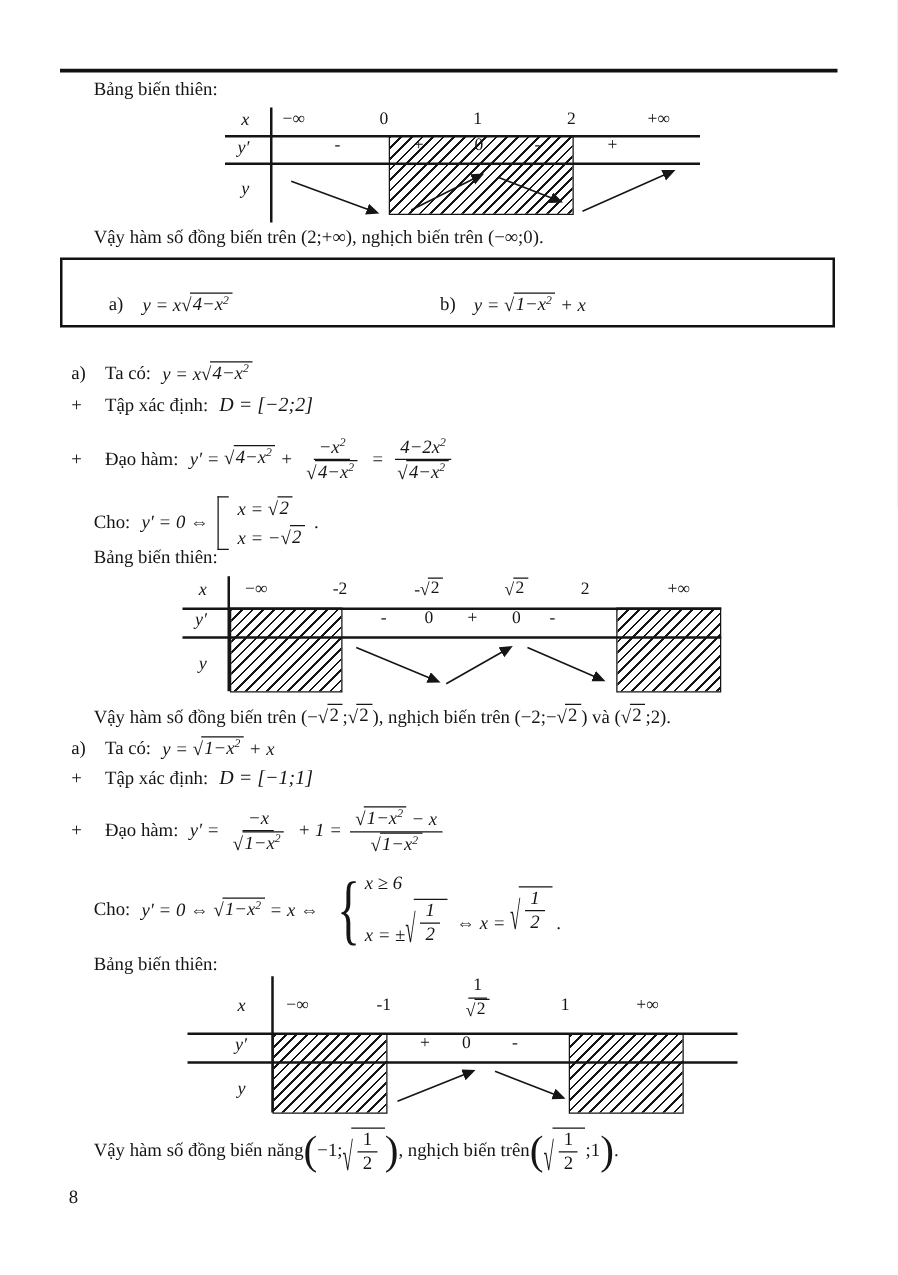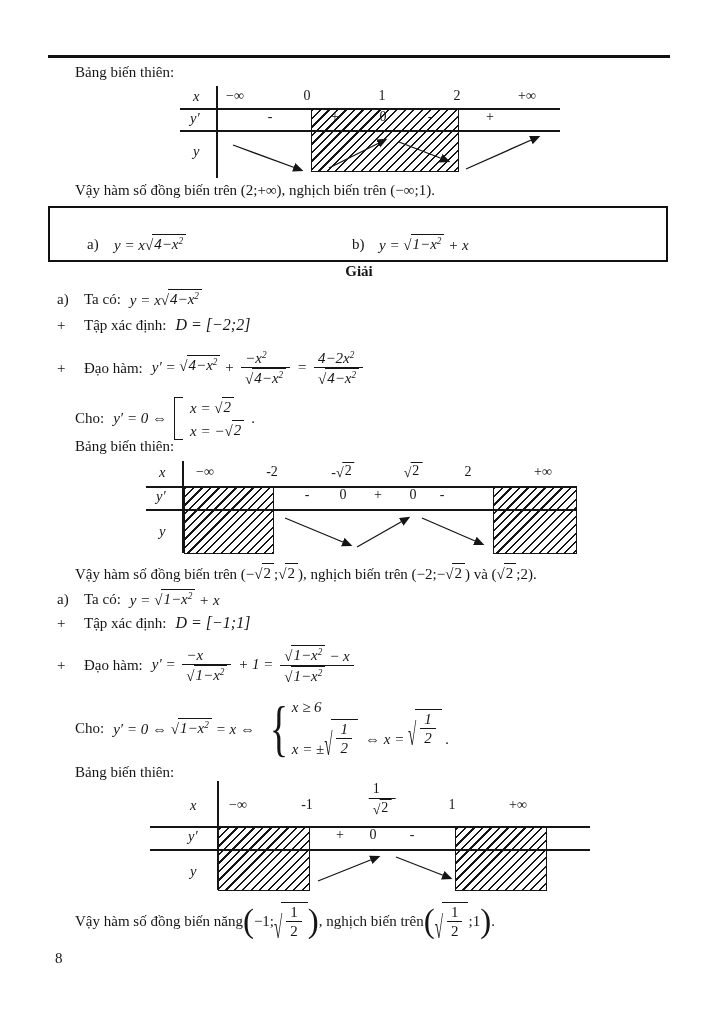--- a/index.html
+++ b/index.html
@@ -16,21 +16,21 @@
   .hdr{position:absolute;left:48px;top:30px;width:622px;text-align:center;font-weight:bold;font-style:italic;font-size:15.5px;}
   .hdr-rule{position:absolute;left:48px;top:55px;width:622px;height:2.6px;background:#111;}
   
   .exbox{position:absolute;left:48px;top:206px;width:616px;height:52px;border:2.2px solid #111;}
   
   sup{font-size:0.62em;line-height:0;vertical-align:0.55em;}
   .sq{display:inline-flex;align-items:flex-end;white-space:nowrap;}
   .rad{line-height:1;margin-right:-1px;}
   .sq.tw .rad{transform:scaleY(2.1);transform-origin:50% 72%;}
   .vin{display:inline-block;border-top:1.3px solid #151515;padding:0 3px 0 2px;line-height:1.2;}
-  .frac{display:inline-flex;flex-direction:column;vertical-align:middle;margin:0 3px;line-height:1.2;}
+  .frac{display:inline-flex;flex-direction:column;align-items:center;vertical-align:middle;margin:0 3px;line-height:1.2;}
   .frac .num{border-bottom:1.3px solid #151515;padding:0 4px;}
   .frac .den{padding:0 4px;}
   .bw{display:inline-flex;align-items:center;}
   .bp{font-size:2.2em;line-height:0;font-weight:300;}
   .cases{display:inline-flex;align-items:center;margin:0 7px;}
   .sqb{align-self:stretch;width:8px;border:1.8px solid #151515;border-right:none;margin-right:7px;}
   .ccol{display:inline-flex;flex-direction:column;gap:3px;align-items:flex-start;}
   .curly{font-size:62px;line-height:0;font-weight:400;transform:scaleX(0.62);margin:0 -2px 0 2px;}
   
   .vt{position:absolute;font-size:14px;}
@@ -80,43 +80,40 @@
         </defs>
       <line x1="53" y1="59" x2="121" y2="84" stroke="#151515" stroke-width="1.3" marker-end="url(#ah1)"></line>
       <line x1="149" y1="82" x2="205" y2="54" stroke="#151515" stroke-width="1.3" marker-end="url(#ah1)"></line>
       <line x1="219" y1="56" x2="268" y2="75" stroke="#151515" stroke-width="1.3" marker-end="url(#ah1)"></line>
       <line x1="286" y1="83" x2="358" y2="51" stroke="#151515" stroke-width="1.3" marker-end="url(#ah1)"></line>
     </svg>
     <div class="hatch" style="left:131px;top:22px;width:146px;height:62px;"></div>
   </div>
 
   <div class="ln" style="left:75px;top:182px;">
-    <span>Vậy hàm số đồng biến trên (2;+∞), nghịch biến trên (−∞;1).</span>
+    <span>Vậy hàm số đồng biến trên (2;+∞), nghịch biến trên (−∞;0).</span>
   </div>
 
   <div class="exbox">
     <div class="ln" style="left:37px;top:26px;">
       <span class="pfx">a)</span>
       <span class="m">y = x<span class="sq">
             <span class="rad">√</span>
             <span class="vin">4−x<sup>2</sup></span>
           </span></span>
     </div>
     <div class="ln" style="left:302px;top:26px;">
       <span class="pfx">b)</span>
       <span class="m">y = <span class="sq">
             <span class="rad">√</span>
             <span class="vin">1−x<sup>2</sup></span>
           </span> + x</span>
     </div>
   </div>
 
-  <div class="abs" style="left:0;top:263px;width:718px;text-align:center;font-weight:bold;">
-    <span>Giải</span>
-  </div>
 
   <div class="ln" style="left:57px;top:283px;height:32px;">
     <span class="pfx">a)</span>
     <span class="lb">Ta có:</span>
     <span class="m">y = x<span class="sq">
           <span class="rad">√</span>
           <span class="vin">4−x<sup>2</sup></span>
         </span></span>
   </div>
   <div class="ln" style="left:57px;top:312px;height:26px;font-size:16px;">

